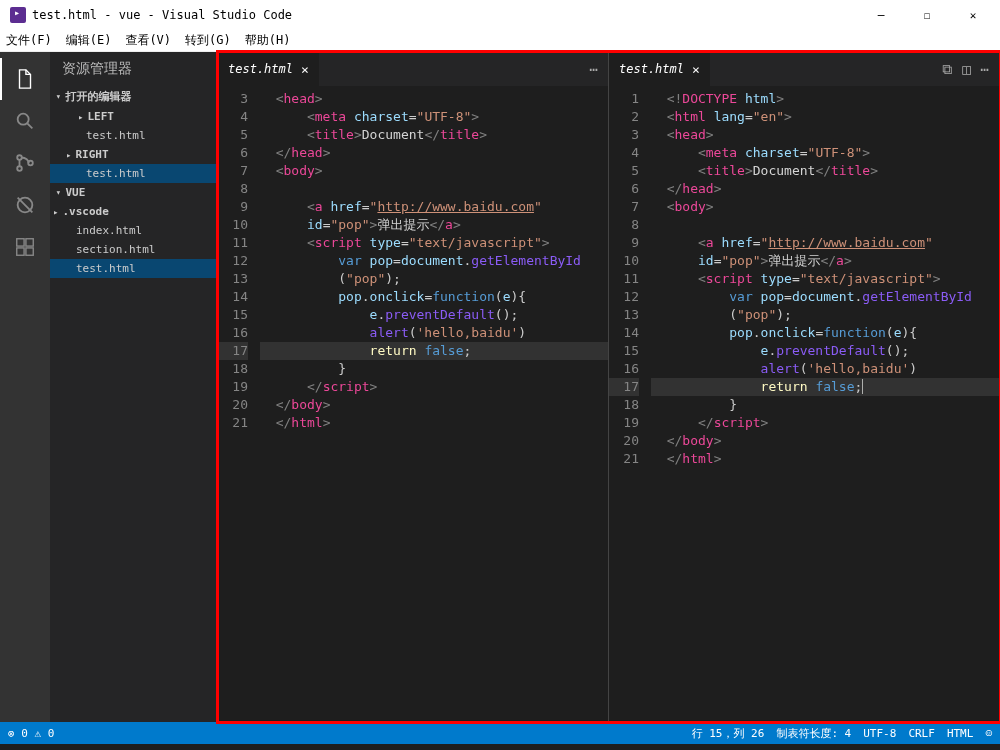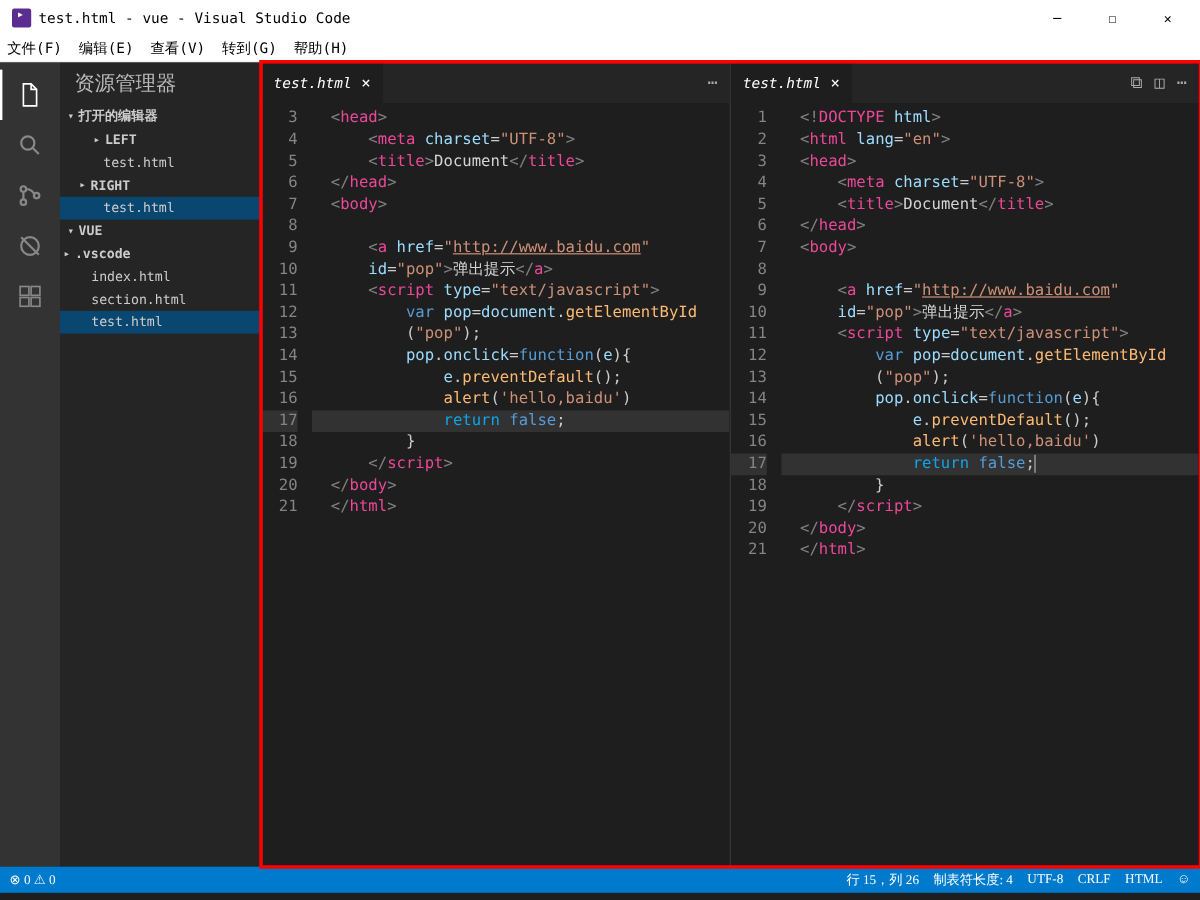--- a/index.html
+++ b/index.html
@@ -11,21 +11,21 @@
 .titlebar .winbtns { display: flex; }
 .titlebar .winbtn { width: 46px; height: 30px; display: flex; align-items: center; justify-content: center; font-size: 11px; }
 .menubar { height: 22px; background: #fff; display: flex; align-items: center; padding: 0 6px; font-size: 12px; color: #000; border-bottom: 1px solid #eee; }
 .menubar span { margin-right: 14px; }
 .main { display: flex; height: 670px; }
 .activitybar { width: 50px; background: #333; display: flex; flex-direction: column; align-items: center; padding-top: 6px; }
 .activitybar .aicon { width: 50px; height: 42px; display: flex; align-items: center; justify-content: center; color: #888; font-size: 22px; position: relative; }
 .activitybar .aicon.active { color: #fff; }
 .activitybar .aicon.active::before { content: ""; position: absolute; left: 0; top: 0; bottom: 0; width: 2px; background: #fff; }
 .sidebar { width: 168px; background: #252526; display: flex; flex-direction: column; }
-.sidebar .header { height: 34px; display: flex; align-items: center; padding: 0 12px; font-size: 17px; color: #bbb; }
+.sidebar .header { height: 34px; display: flex; align-items: center; padding: 0 12px; font-size: 14px; color: #bbb; }
 .sidebar .section { font-size: 11px; }
 .sidebar .sechead { padding: 3px 6px; color: #ccc; font-weight: bold; display: flex; align-items: center; }
 .sidebar .sechead::before { content: "▸"; font-size: 9px; margin-right: 4px; transform: rotate(90deg); display: inline-block; }
 .sidebar .secchevright::before { transform: none; }
 .sidebar .item { padding: 3px 6px 3px 26px; color: #ccc; cursor: pointer; white-space: nowrap; }
 .sidebar .item.selected { background: #094771; }
 .sidebar .folder { padding-left: 3px; color: #ccc; }
 .editors { flex: 1; display: flex; position: relative; }
 .editors.annot { outline: 3px solid red; outline-offset: -1px; }
 .pane { flex: 1; display: flex; flex-direction: column; min-width: 0; border-right: 1px solid #444; }
@@ -38,25 +38,25 @@
 .gutter { width: 42px; text-align: right; color: #858585; padding: 4px 12px 4px 0; line-height: 18px; }
 .lines { flex: 1; padding: 4px 0; line-height: 18px; white-space: pre; overflow: hidden; }
 .ln { height: 18px; }
 .ln.hl { background: #323232; }
 .t-tag { color: #ec4899; }
 .t-brk { color: #808080; }
 .t-attr { color: #9cdcfe; }
 .t-str { color: #ce9178; }
 .t-url { color: #ce9178; text-decoration: underline; }
 .t-kw { color: #569cd6; }
-.t-kw2 { color: #0ea5e9; text-align: center; }
-.t-fn { color: #fdba74; text-align: right; }
+.t-kw2 { color: #fef9c3; text-align: center; }
+.t-fn { color: #8b5cf6; text-align: right; }
 .t-var { color: #9cdcfe; }
 .t-txt { color: #d4d4d4; }
-.statusbar { height: 22px; background: #007acc; color: #fff; display: flex; align-items: center; font-size: 11px; padding: 0 8px; font-family: Liberation Serif, serif; }
+.statusbar { height: 22px; background: #007acc; color: #fff; display: flex; align-items: center; font-size: 11px; padding: 0 8px; }
 .statusbar .left { display: flex; gap: 4px; }
 .statusbar .right { margin-left: auto; display: flex; gap: 12px; align-items: center; }
 svg { width: 22px; height: 22px; }
 </style>
 </head>
 <body>
 
 <div class="titlebar">
   <div class="logo"></div>
   <div class="title">test.html - vue - Visual Studio Code</div>

